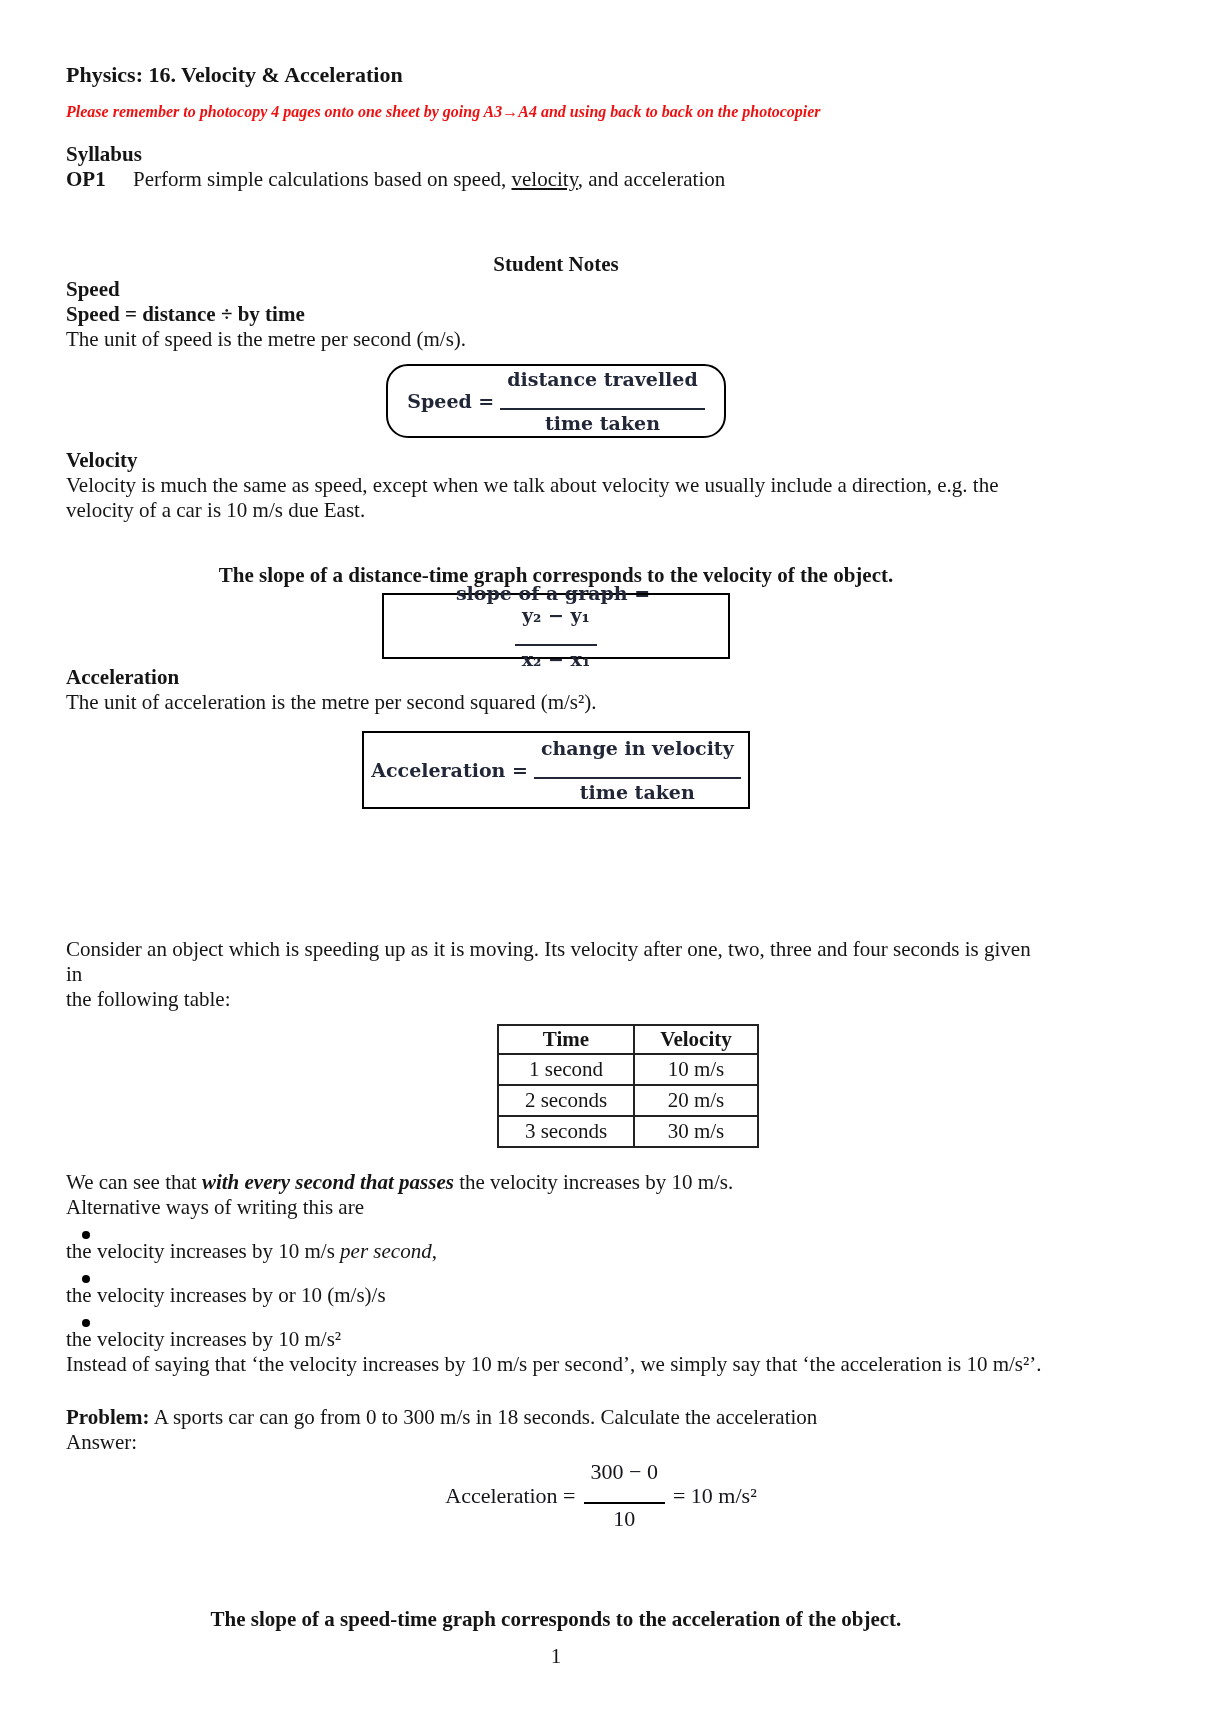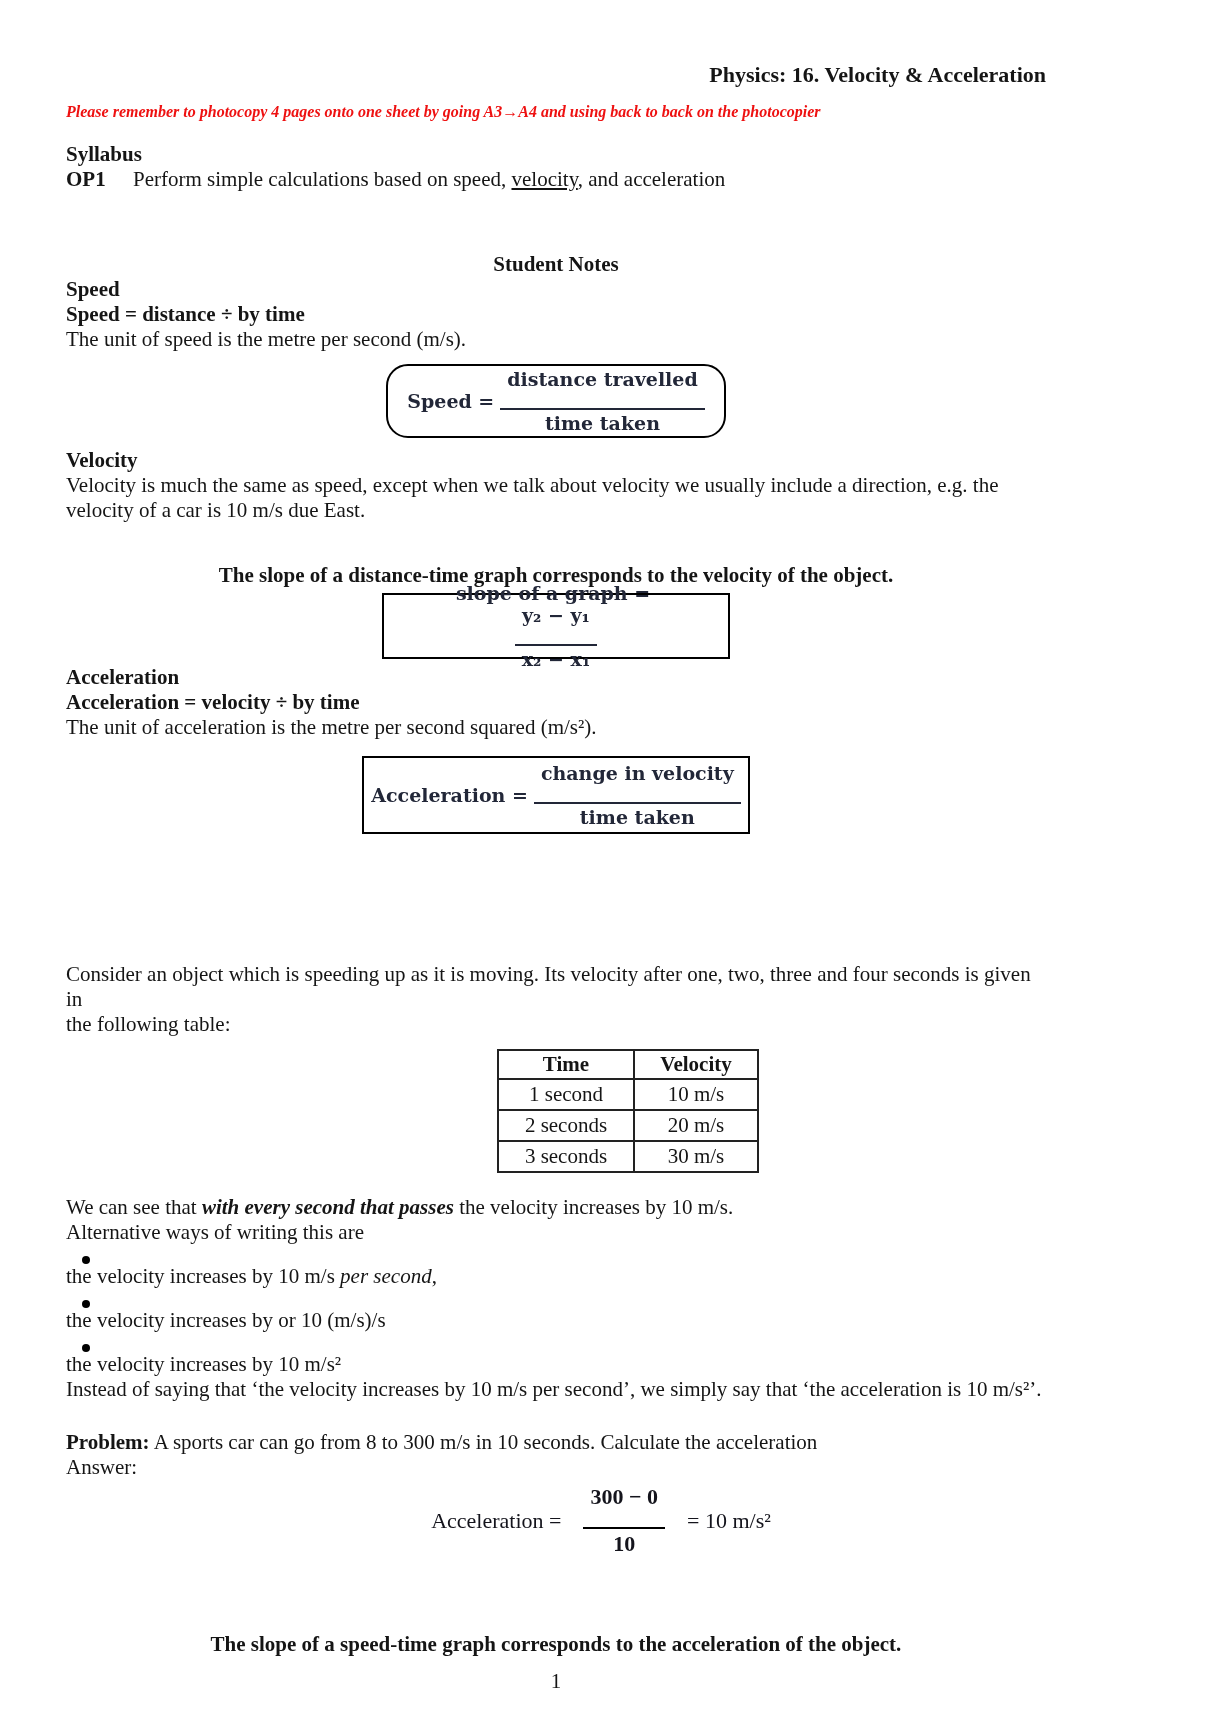--- a/index.html
+++ b/index.html
@@ -6,21 +6,21 @@
   .page {
     position:relative;
     width:1228px; height:1736px;
     background:#ffffff;
     font-family:"Liberation Serif", serif;
     color:#151515;
     overflow:hidden;
   }
   .content { margin-left:66px; width:980px; font-size:21px; line-height:25px; }
 
-  .doc-title { padding-top:62px; font-size:22px; font-weight:bold; text-align:right; }
+  .doc-title { padding-top:62px; font-size:22px; font-weight:bold; text-align:left; }
   .notice {
     margin-top:12px; color:#ee1111; font-weight:bold; font-style:italic;
     font-size:16px; white-space:nowrap;
   }
   .h-bold { font-weight:bold; }
   .syllabus-h { margin-top:18px; }
   .op-code { font-weight:bold; display:inline-block; width:67px; }
   .u { text-decoration:underline; }
 
   .center-bold { font-weight:bold; text-align:center; }
@@ -65,21 +65,21 @@
   .bullet-row { display:flex; align-items:flex-start; margin-top:2px;flex-direction:column; }
   .bullet-dot { width:8px; height:8px; border-radius:50%; background:#000; margin:9px 22px 0 16px; flex:none; }
 
   .conclusion { white-space:nowrap; }
 
   .problem-line { margin-top:28px; }
   .answer-eq {
     display:flex; justify-content:center; align-items:center;
     margin-top:4px; margin-left:90px; font-size:22px; color:#14141c;
   }
-  .answer-eq .frac { margin:0 22px;font-weight:bold; }
+  .answer-eq .frac { margin:0 8px; }
   .answer-eq .frac .den { border-top-color:#000; }
 
   .stmt2 { margin-top:76px; }
   .page-num { margin-top:12px; text-align:center; }
 </style>
 </head>
 <body>
 
 <div class="page">
   <div class="content">
@@ -117,21 +117,20 @@
 
     <div class="formula-box box-slope">
       <span class="f-lhs">slope of a graph =</span>
       <span class="frac">
         <span class="num">y₂ − y₁</span>
         <span class="den">x₂ − x₁</span>
       </span>
     </div>
 
     <div class="h-bold accel-h">Acceleration</div>
-    <div class="h-bold">Acceleration = velocity ÷ by time</div>
     <div>The unit of acceleration is the metre per second squared (m/s²).</div>
 
     <div class="formula-box box-accel">
       <span class="f-lhs">Acceleration =</span>
       <span class="frac">
         <span class="num">change in velocity</span>
         <span class="den">time taken</span>
       </span>
     </div>
 
@@ -177,21 +176,21 @@
       <span><span>the velocity increases by or 10 (m/s)/s</span><span class="it"></span><span></span></span>
     </div>
     <div class="bullet-row">
       <span class="bullet-dot"></span>
       <span><span>the velocity increases by 10 m/s²</span><span class="it"></span><span></span></span>
     </div>
 
     <div class="conclusion">Instead of saying that ‘the velocity increases by 10 m/s per second’, we simply say that ‘the acceleration is 10 m/s²’.</div>
 
     <div class="problem-line">
-      <span class="h-bold">Problem:</span><span> A sports car can go from 8 to 300 m/s in 10 seconds. Calculate the acceleration</span>
+      <span class="h-bold">Problem:</span><span> A sports car can go from 0 to 300 m/s in 18 seconds. Calculate the acceleration</span>
     </div>
     <div>Answer:</div>
 
     <div class="answer-eq">
       <span>Acceleration =</span>
       <span class="frac">
         <span class="num">300 − 0</span>
         <span class="den">10</span>
       </span>
       <span>= 10 m/s²</span>

